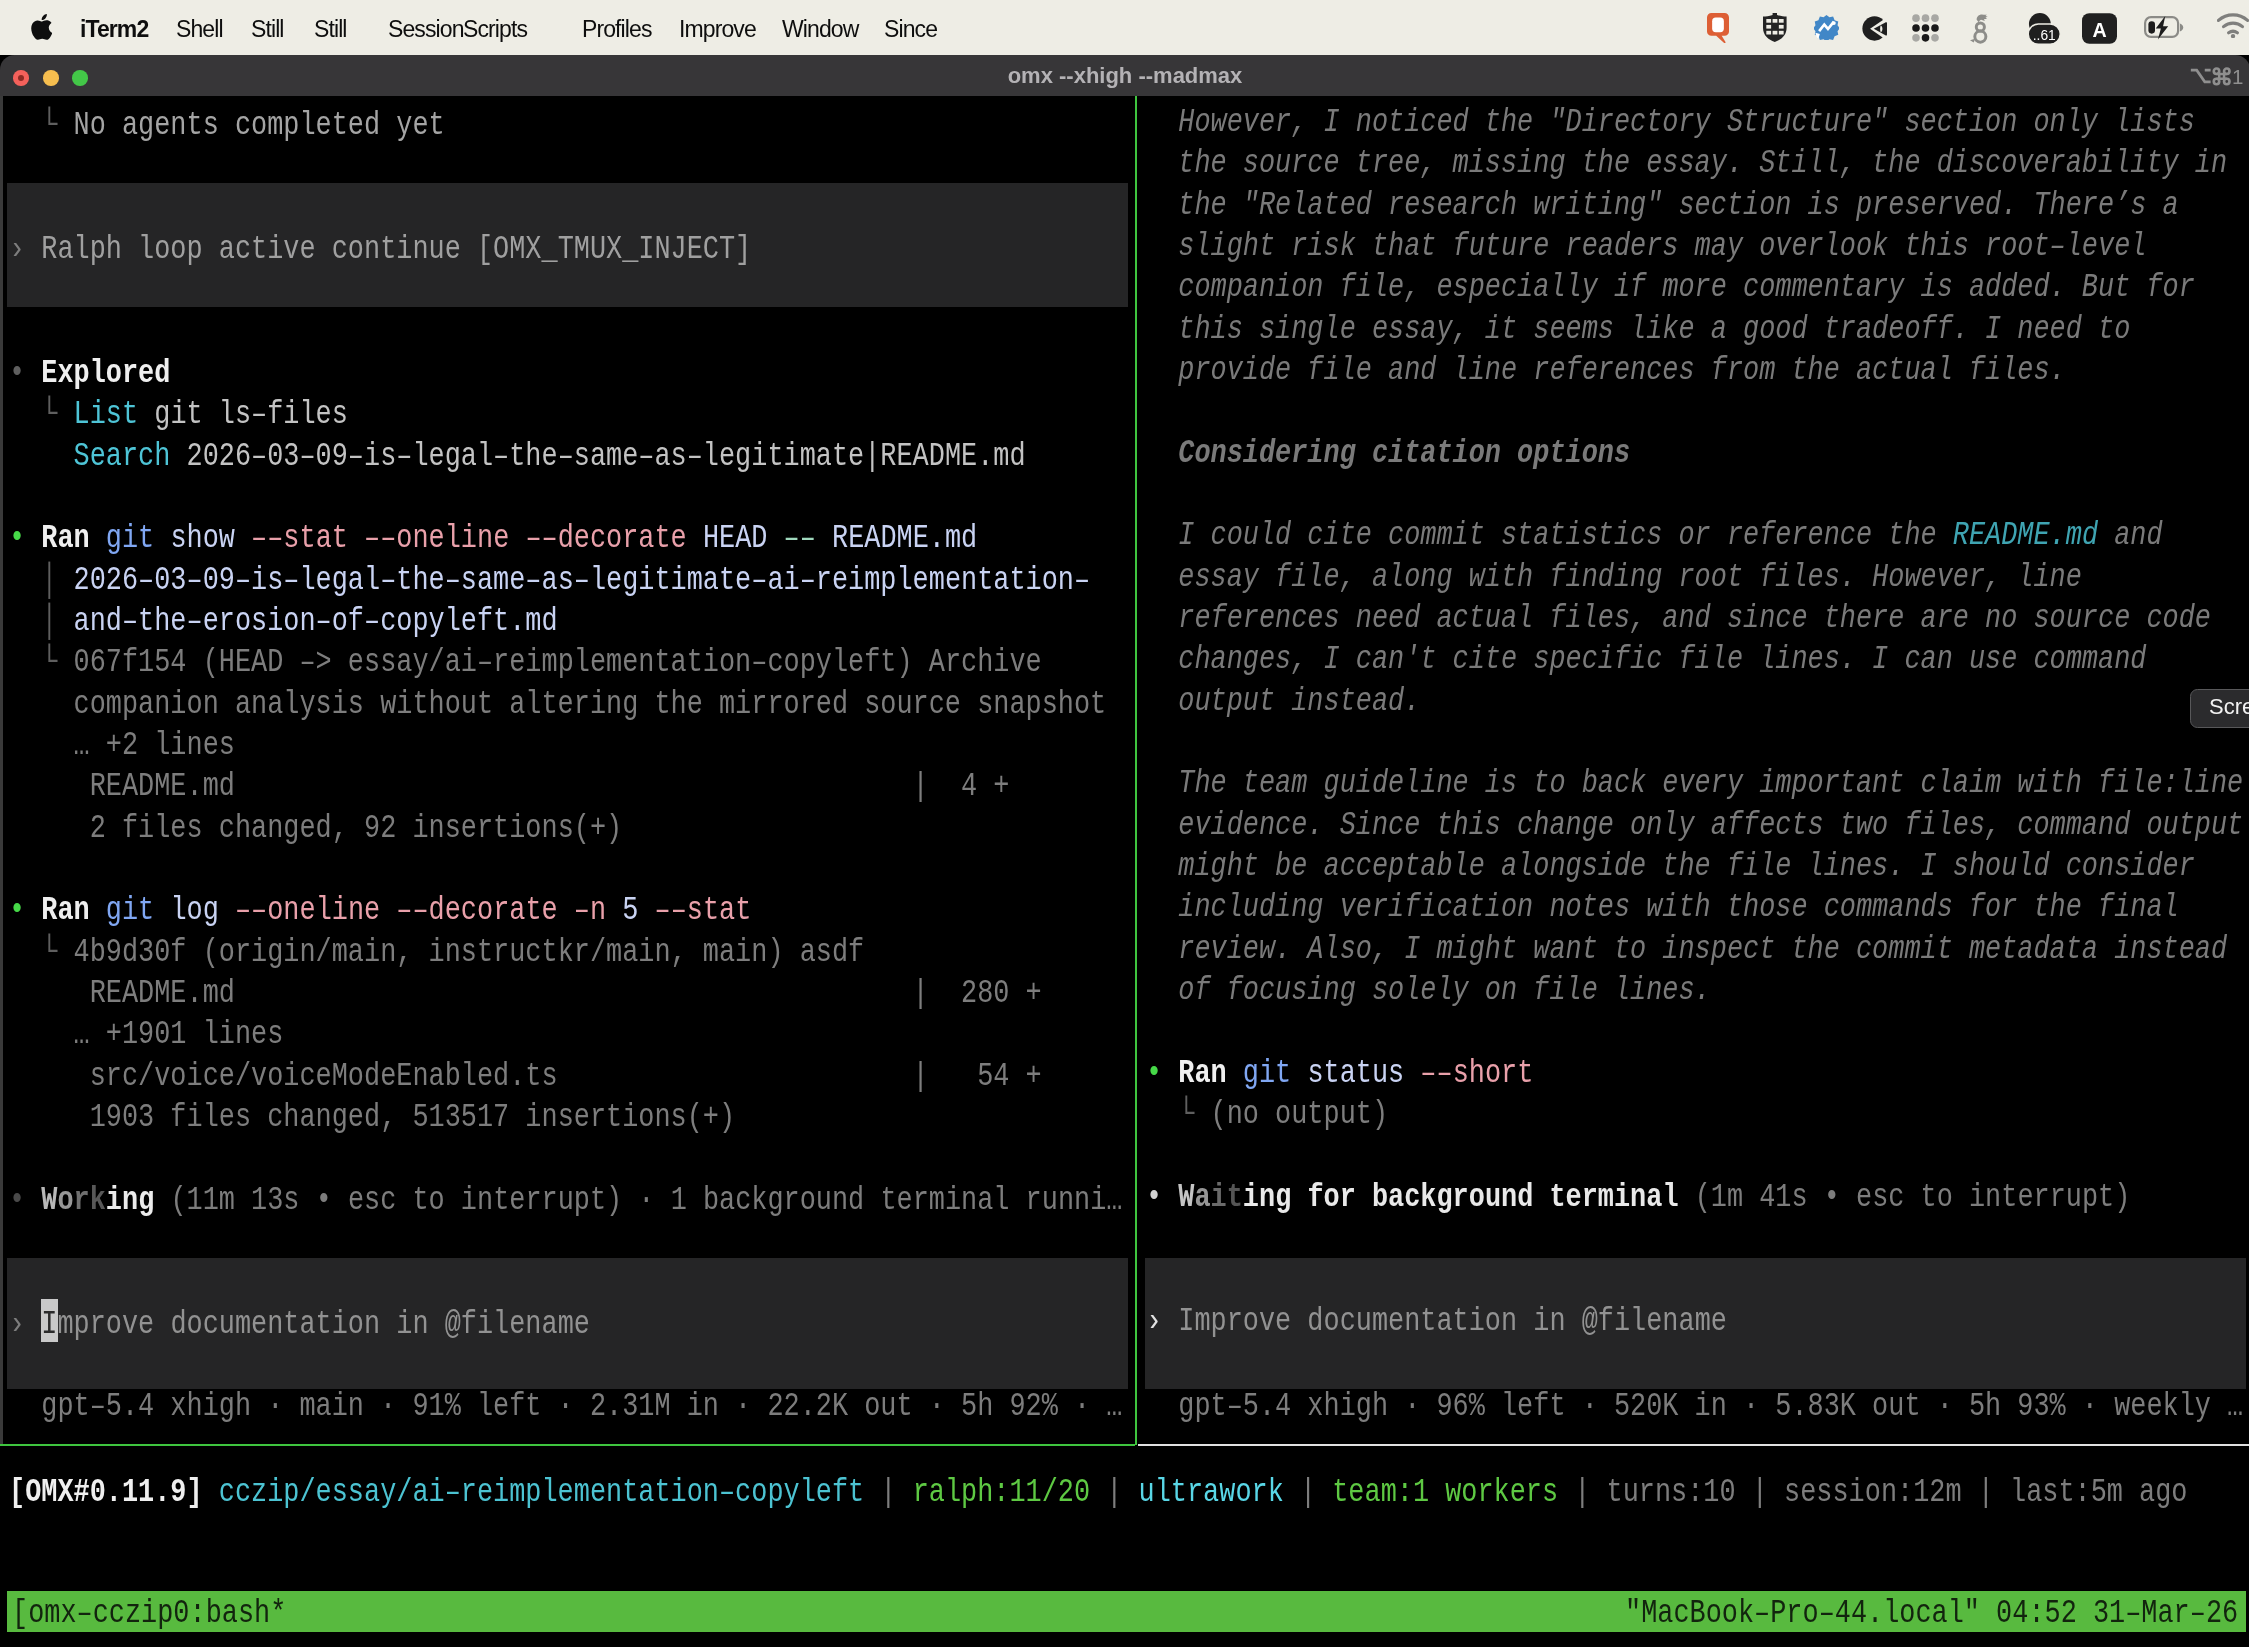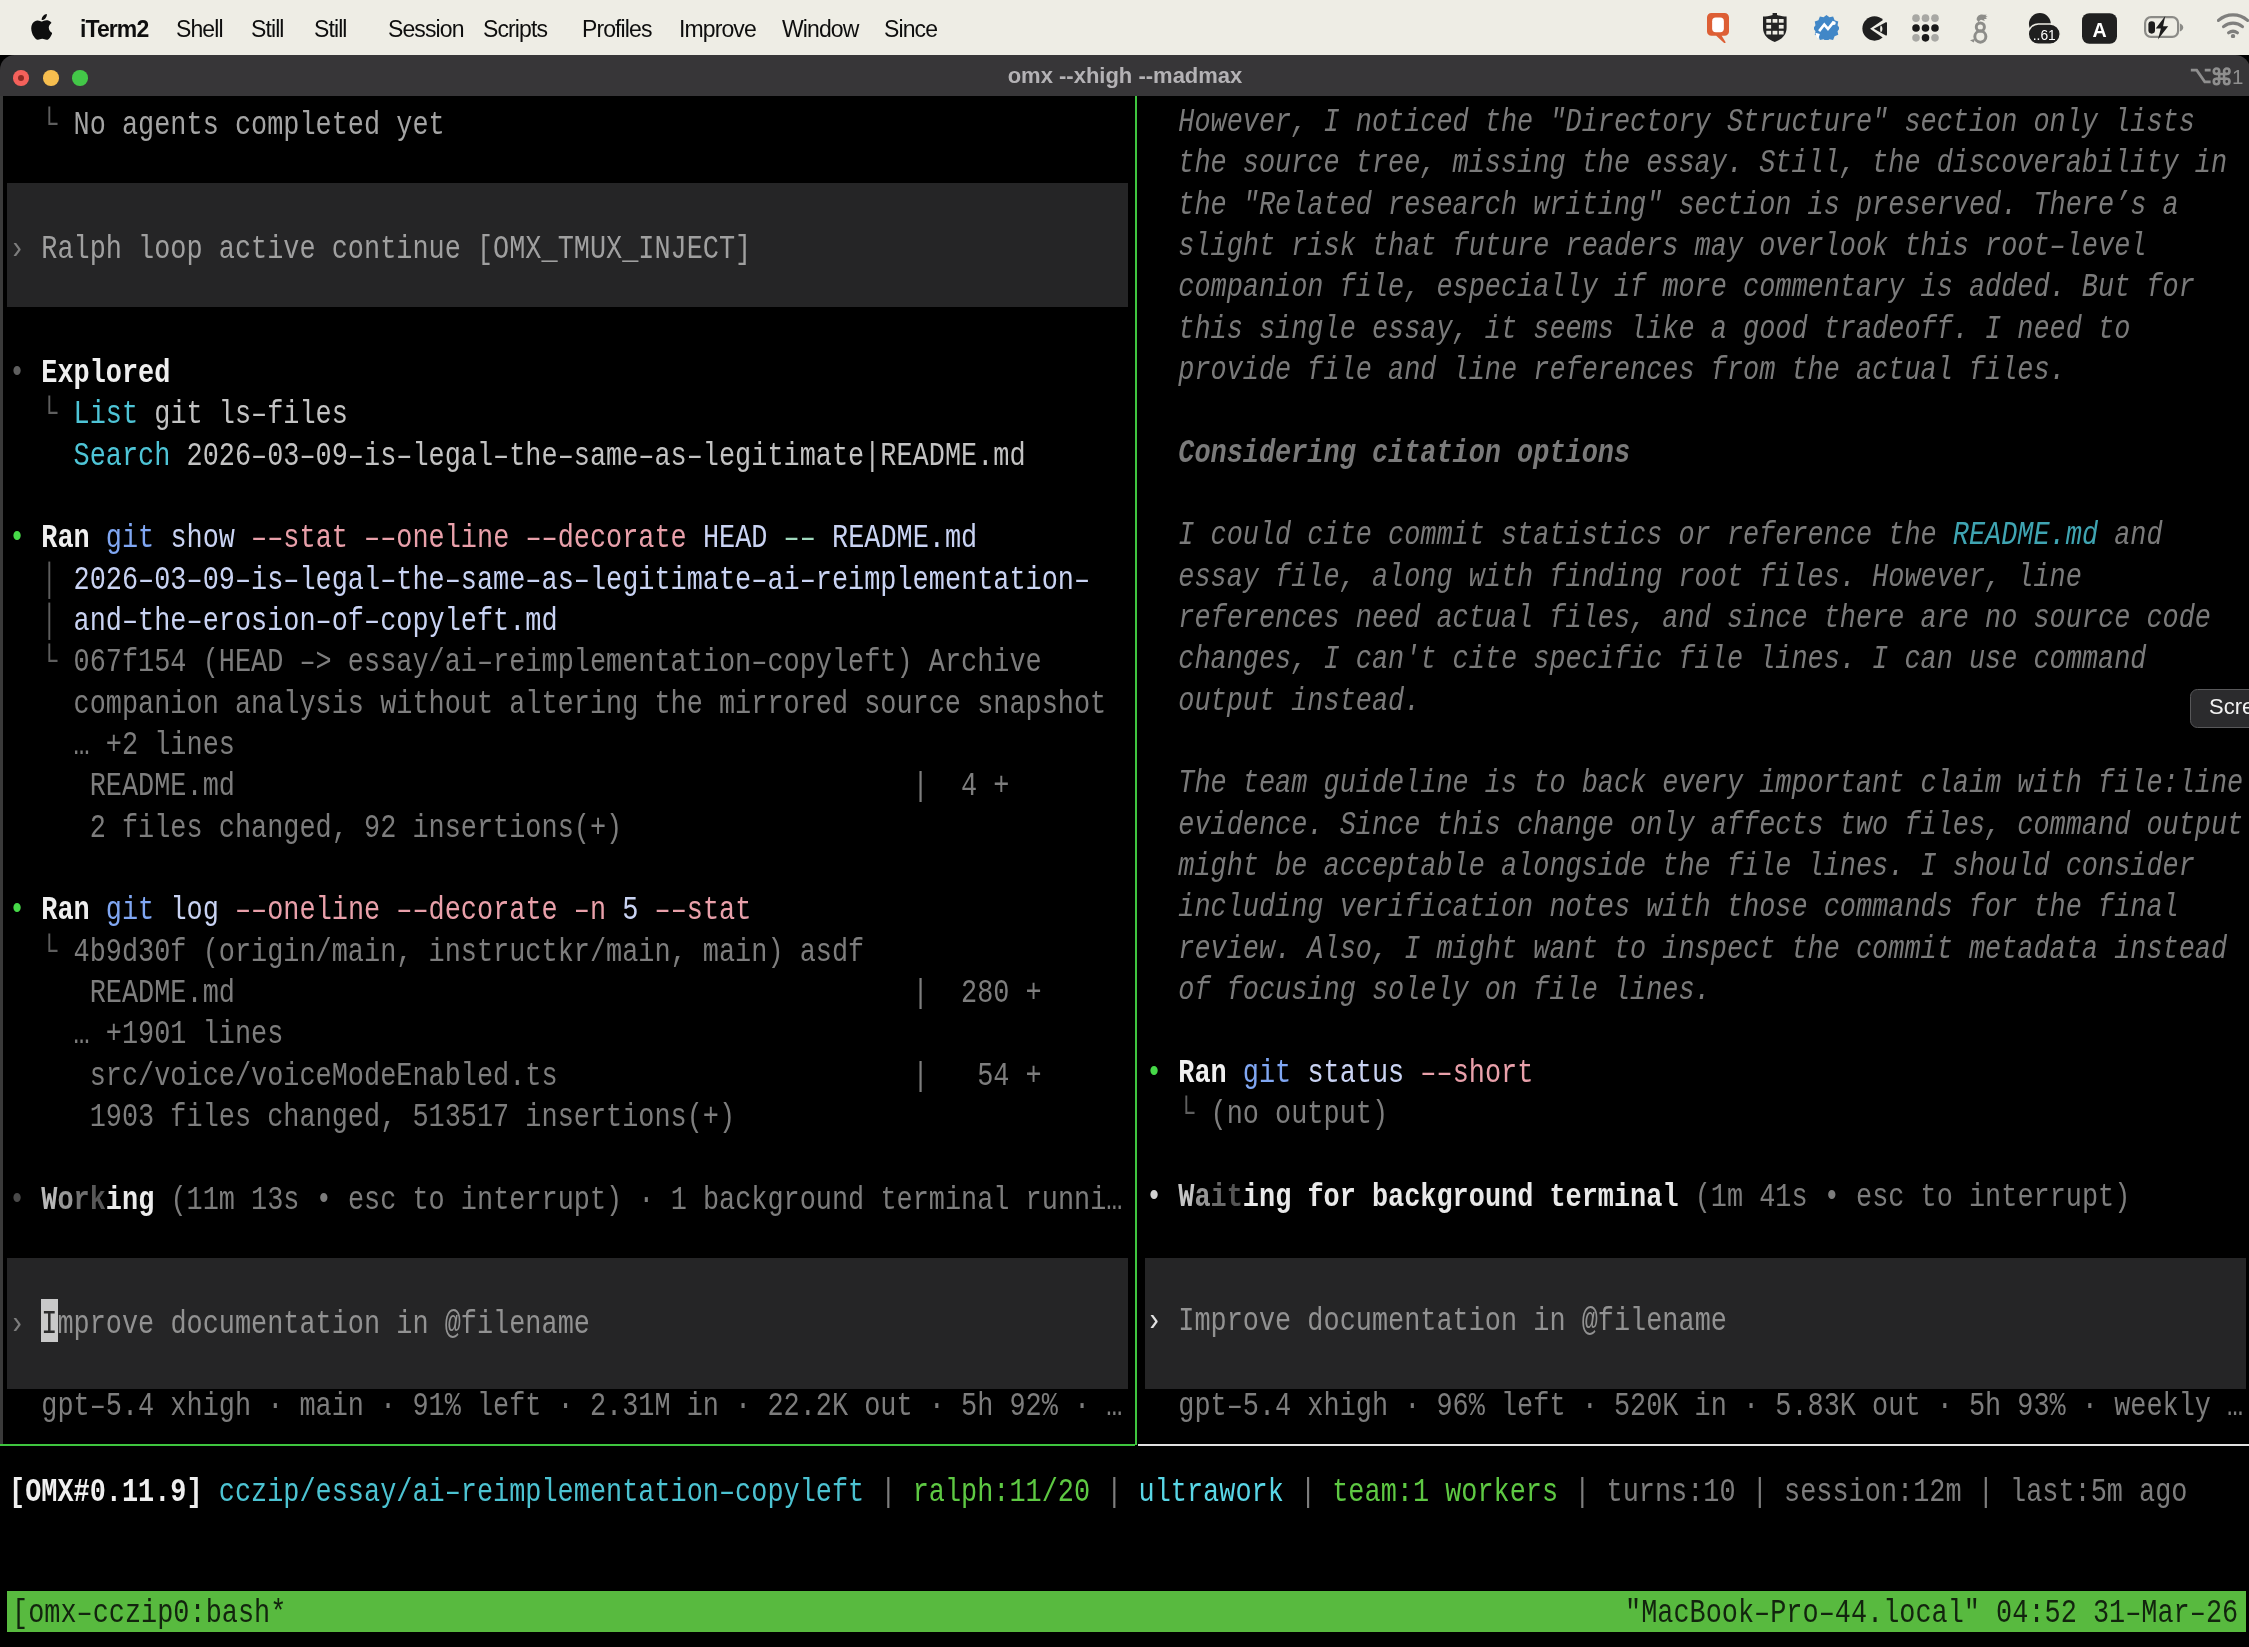--- a/index.html
+++ b/index.html
@@ -18,21 +18,21 @@
 <body>
 <div id="menubar">
     <svg style="position:absolute;left:31px;top:14px" width="21.4" height="26" viewBox="0 0 29 35">
 <path fill="#0e0e0e" d="M24.1 18.6c0-4.4 3.6-6.5 3.8-6.6-2.1-3-5.3-3.4-6.4-3.5-2.7-.3-5.3 1.6-6.7 1.6-1.4 0-3.5-1.6-5.8-1.5C6 8.7 3.3 10.3 1.8 13-1.3 18.3.9 26.2 3.9 30.5c1.5 2.1 3.2 4.5 5.5 4.4 2.2-.1 3.1-1.4 5.8-1.4 2.7 0 3.5 1.4 5.8 1.4 2.4 0 3.9-2.2 5.4-4.3 1.7-2.5 2.4-4.9 2.4-5-.1-.1-4.6-1.8-4.7-7zM19.7 5.6c1.2-1.5 2-3.5 1.8-5.6-1.7.1-3.9 1.2-5.1 2.6-1.1 1.3-2.1 3.4-1.9 5.4 2 .2 4-1 5.2-2.4z"></path>
     </svg>
     <span class="mi" style="left:80px;font-weight:bold">iTerm2</span>
     <span class="mi" style="left:176px">Shell</span>
     <span class="mi" style="left:251px">Still</span>
     <span class="mi" style="left:314px">Still</span>
     <span class="mi" style="left:388px">Session</span>
-    <span class="mi" style="left:483px">Scripts</span>
+    <span class="mi" style="left:463px">Scripts</span>
     <span class="mi" style="left:582px">Profiles</span>
     <span class="mi" style="left:679px">Improve</span>
     <span class="mi" style="left:782px">Window</span>
     <span class="mi" style="left:884px">Since</span>
 <svg style="position:absolute;left:1707px;top:13.3px" width="22" height="29.5" viewBox="0 0 30 40">
 <path fill="#DD5F35" d="M6 0h18a6 6 0 0 1 6 6v19a6 6 0 0 1-6 6h-4l5 8c1 1.6-.6 2.6-2 1.6L12.5 31H6a6 6 0 0 1-6-6V6a6 6 0 0 1 6-6z"></path>
 <rect x="7" y="6" width="16" height="20" rx="5" fill="#fff"></rect>
     </svg>
 <svg style="position:absolute;left:1763px;top:13.3px" width="23.6" height="29" viewBox="0 0 32 39">
 <path fill="#242424" d="M13 0h6v2.5C24 4 28 4.5 32 4.5V20c0 10-7 16.5-16 19C7 36.5 0 30 0 20V4.5C4 4.5 8 4 13 2.5z"></path>

